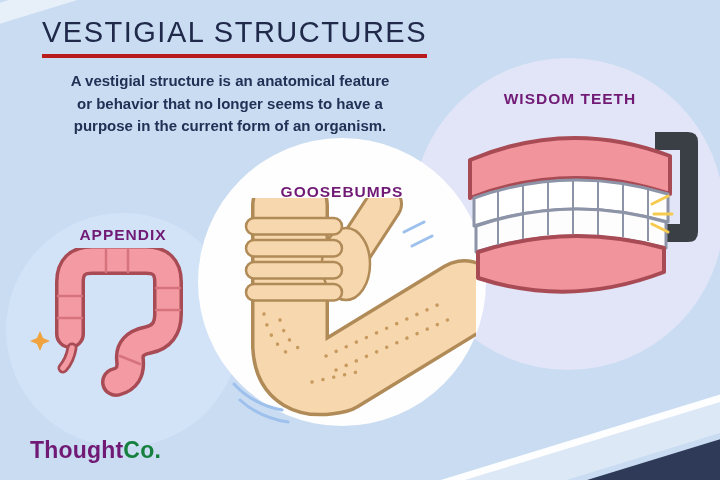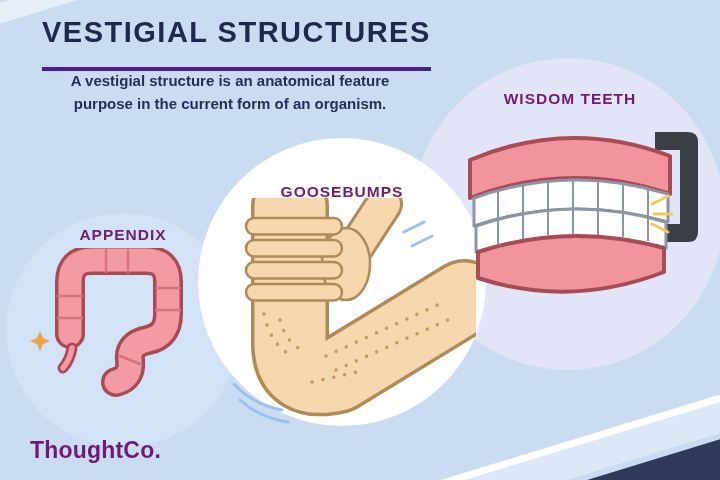--- a/index.html
+++ b/index.html
@@ -4,24 +4,24 @@
 <style>
   html,body{margin:0;padding:0;}
   .canvas{
     position:relative;width:720px;height:480px;overflow:hidden;
     background:#c9dcf2;
     font-family:"Liberation Sans", sans-serif;
   }
   .abs{position:absolute;}
   .page-title{
     left:42px;top:16px;
-    font-size:29px;font-weight:700;letter-spacing:1.5px;
+    font-size:29px;font-weight:400;letter-spacing:1.5px;
     color:#20294a;
-    border-bottom:4px solid #4c1d95;
-    padding-bottom:18px;
+    border-bottom:4px solid #b91c1c;
+    padding-bottom:5px;
     display:inline-block;
     white-space:nowrap;
   }
   .description{
     left:40px;top:70px;width:380px;
     text-align:center;
     font-size:15px;font-weight:600;line-height:1.5;
     color:#233055;
   }
   .circle{border-radius:50%;}
@@ -35,21 +35,21 @@
   }
   .label-wisdom{left:420px;top:90px;width:300px;}
   .label-goosebumps{left:198px;top:183px;width:288px;}
   .label-appendix{left:6px;top:226px;width:234px;}
   .logo{
     left:30px;top:437px;
     font-size:23px;font-weight:800;letter-spacing:0.2px;
     white-space:nowrap;
   }
   .logo .primary{color:#701a75;}
-  .logo .accent{color:#701a75;}
+  .logo .accent{color:#15803d;}
   .stripe{transform:rotate(-17deg);}
   .stripe-navy{left:525px;top:448px;width:340px;height:44px;background:#2e3a57;}
   .stripe-soft{left:300px;top:435px;width:600px;height:34px;background:rgba(255,255,255,0.35);}
   .stripe-bright{left:275px;top:433px;width:640px;height:7px;background:rgba(255,255,255,0.95);}
   .stripe-corner{left:-30px;top:-6px;width:120px;height:20px;background:rgba(255,255,255,0.55);}
   svg{display:block;}
 </style>
 </head>
 <body>
 
@@ -142,20 +142,21 @@
 
   <div class="abs stripe stripe-corner"></div>
   <div class="abs stripe stripe-navy"></div>
   <div class="abs stripe stripe-soft"></div>
   <div class="abs stripe stripe-bright"></div>
 
   <div class="abs page-title">VESTIGIAL STRUCTURES</div>
 
   <div class="abs description">
     <div>A vestigial structure is an anatomical feature</div>
+    <div>or behavior that no longer seems to have a</div>
     <div>purpose in the current form of an organism.</div>
   </div>
 
   <div class="abs section-label label-wisdom">WISDOM TEETH</div>
   <div class="abs section-label label-goosebumps">GOOSEBUMPS</div>
   <div class="abs section-label label-appendix">APPENDIX</div>
 
   <div class="abs logo">
     <span class="primary">Thought</span><span class="accent">Co.</span>
   </div>

